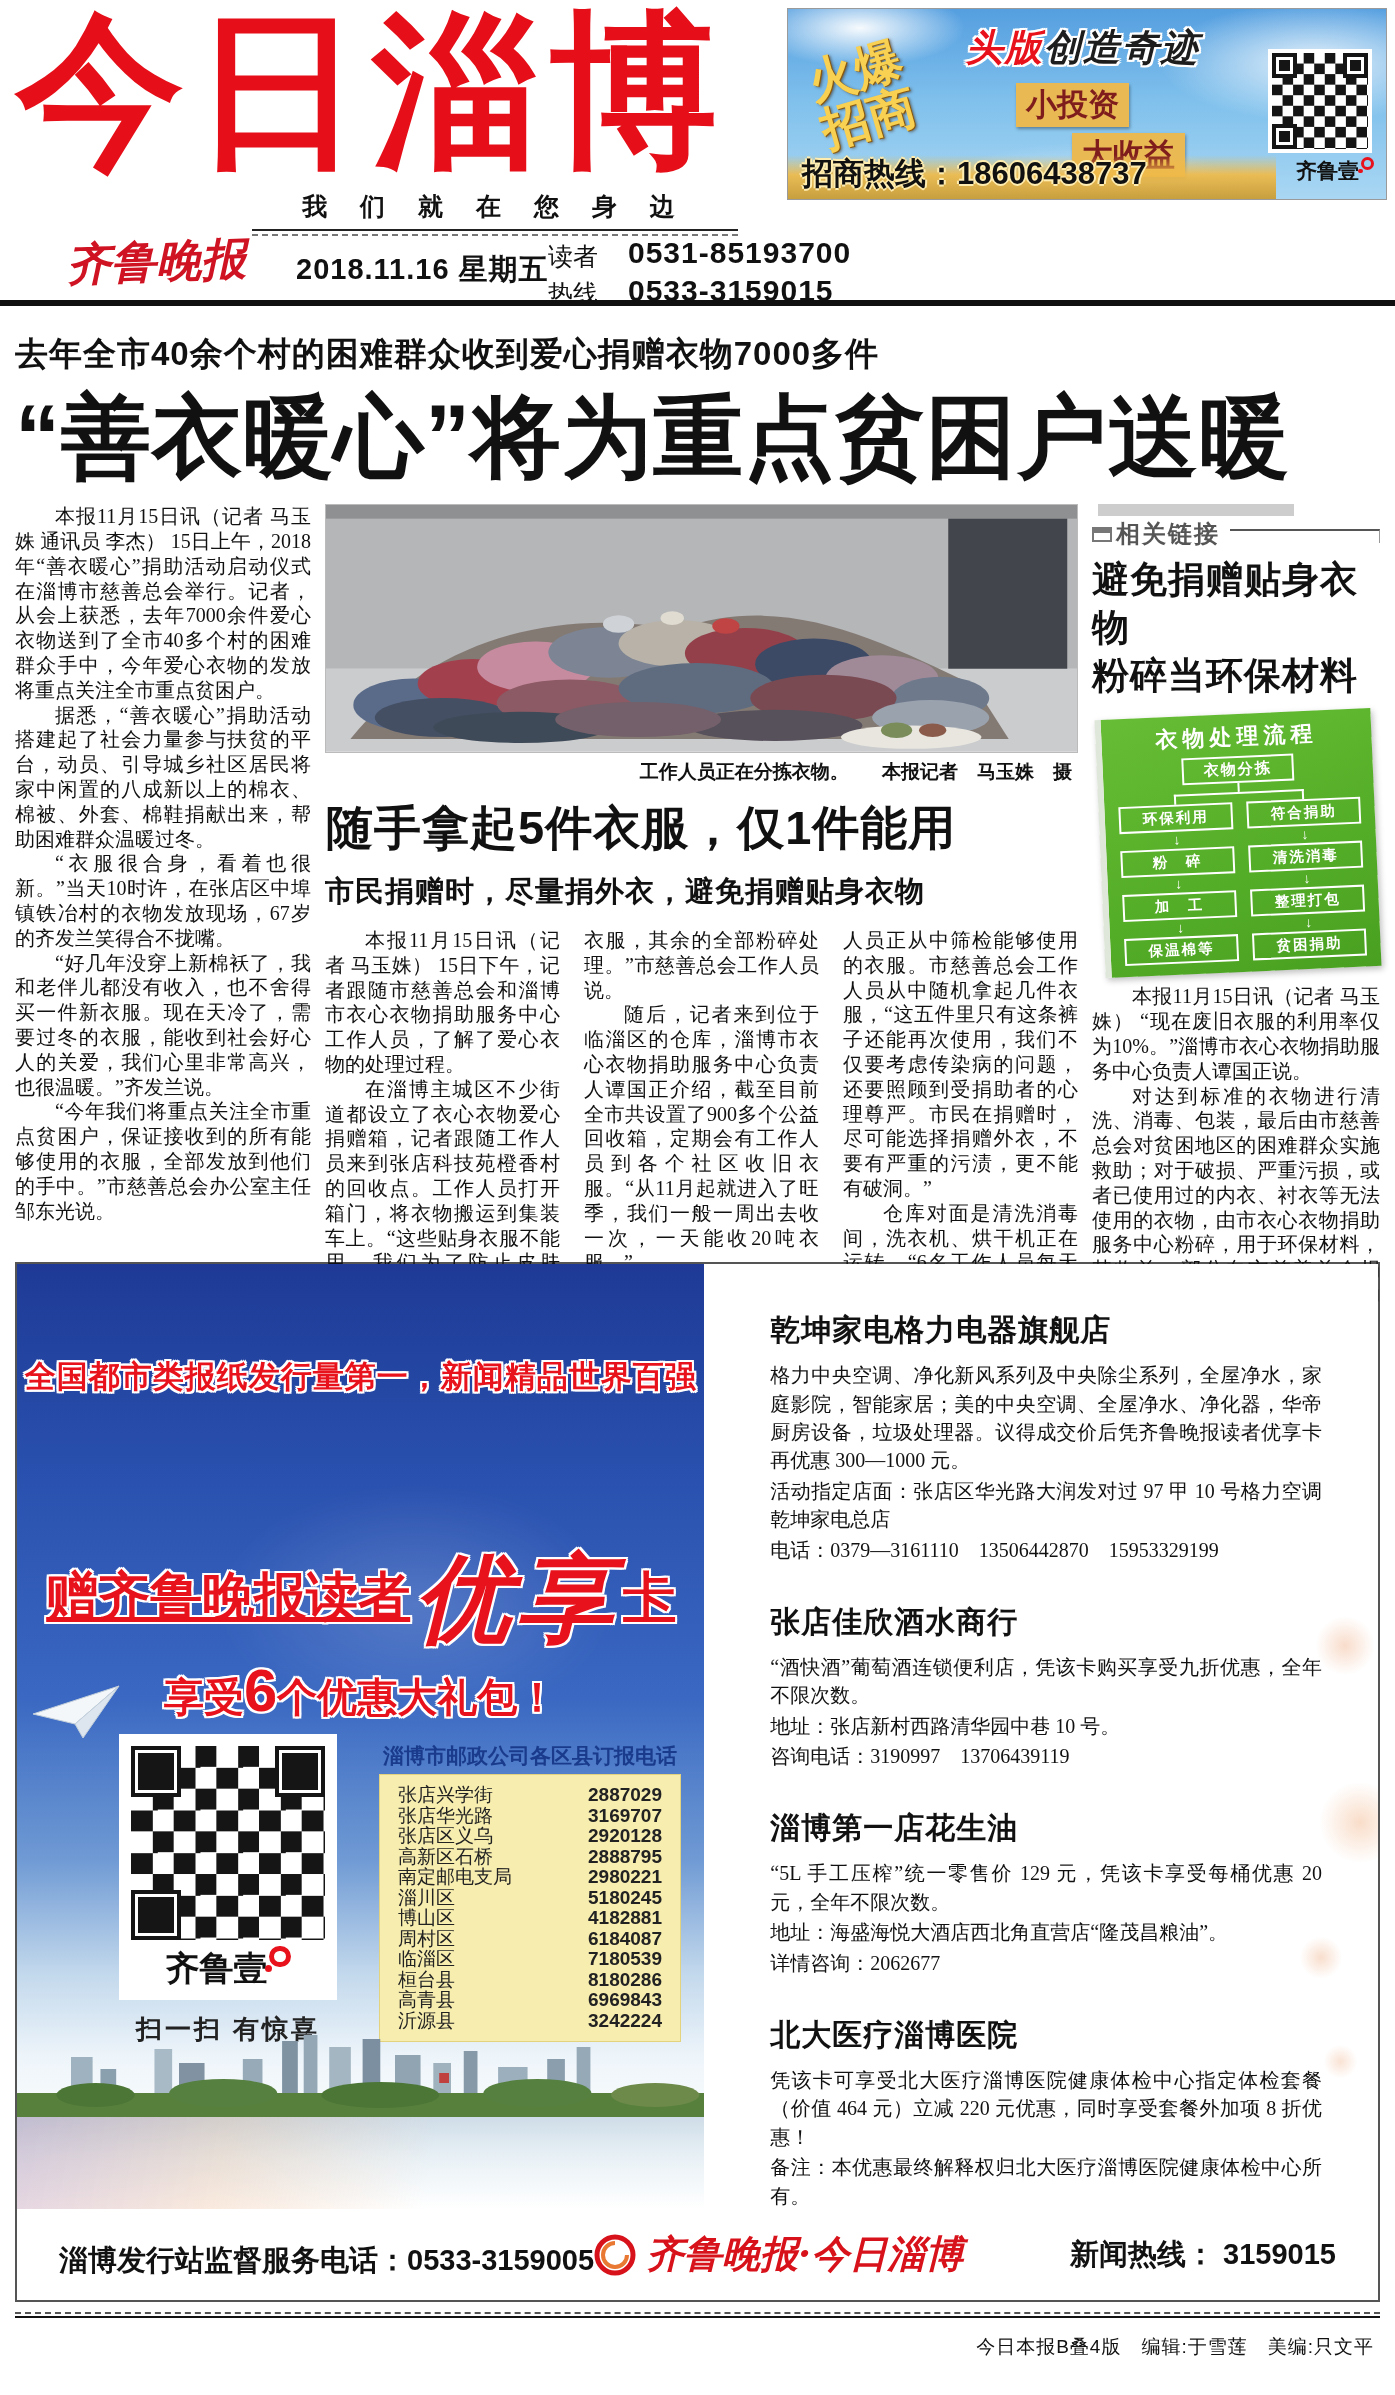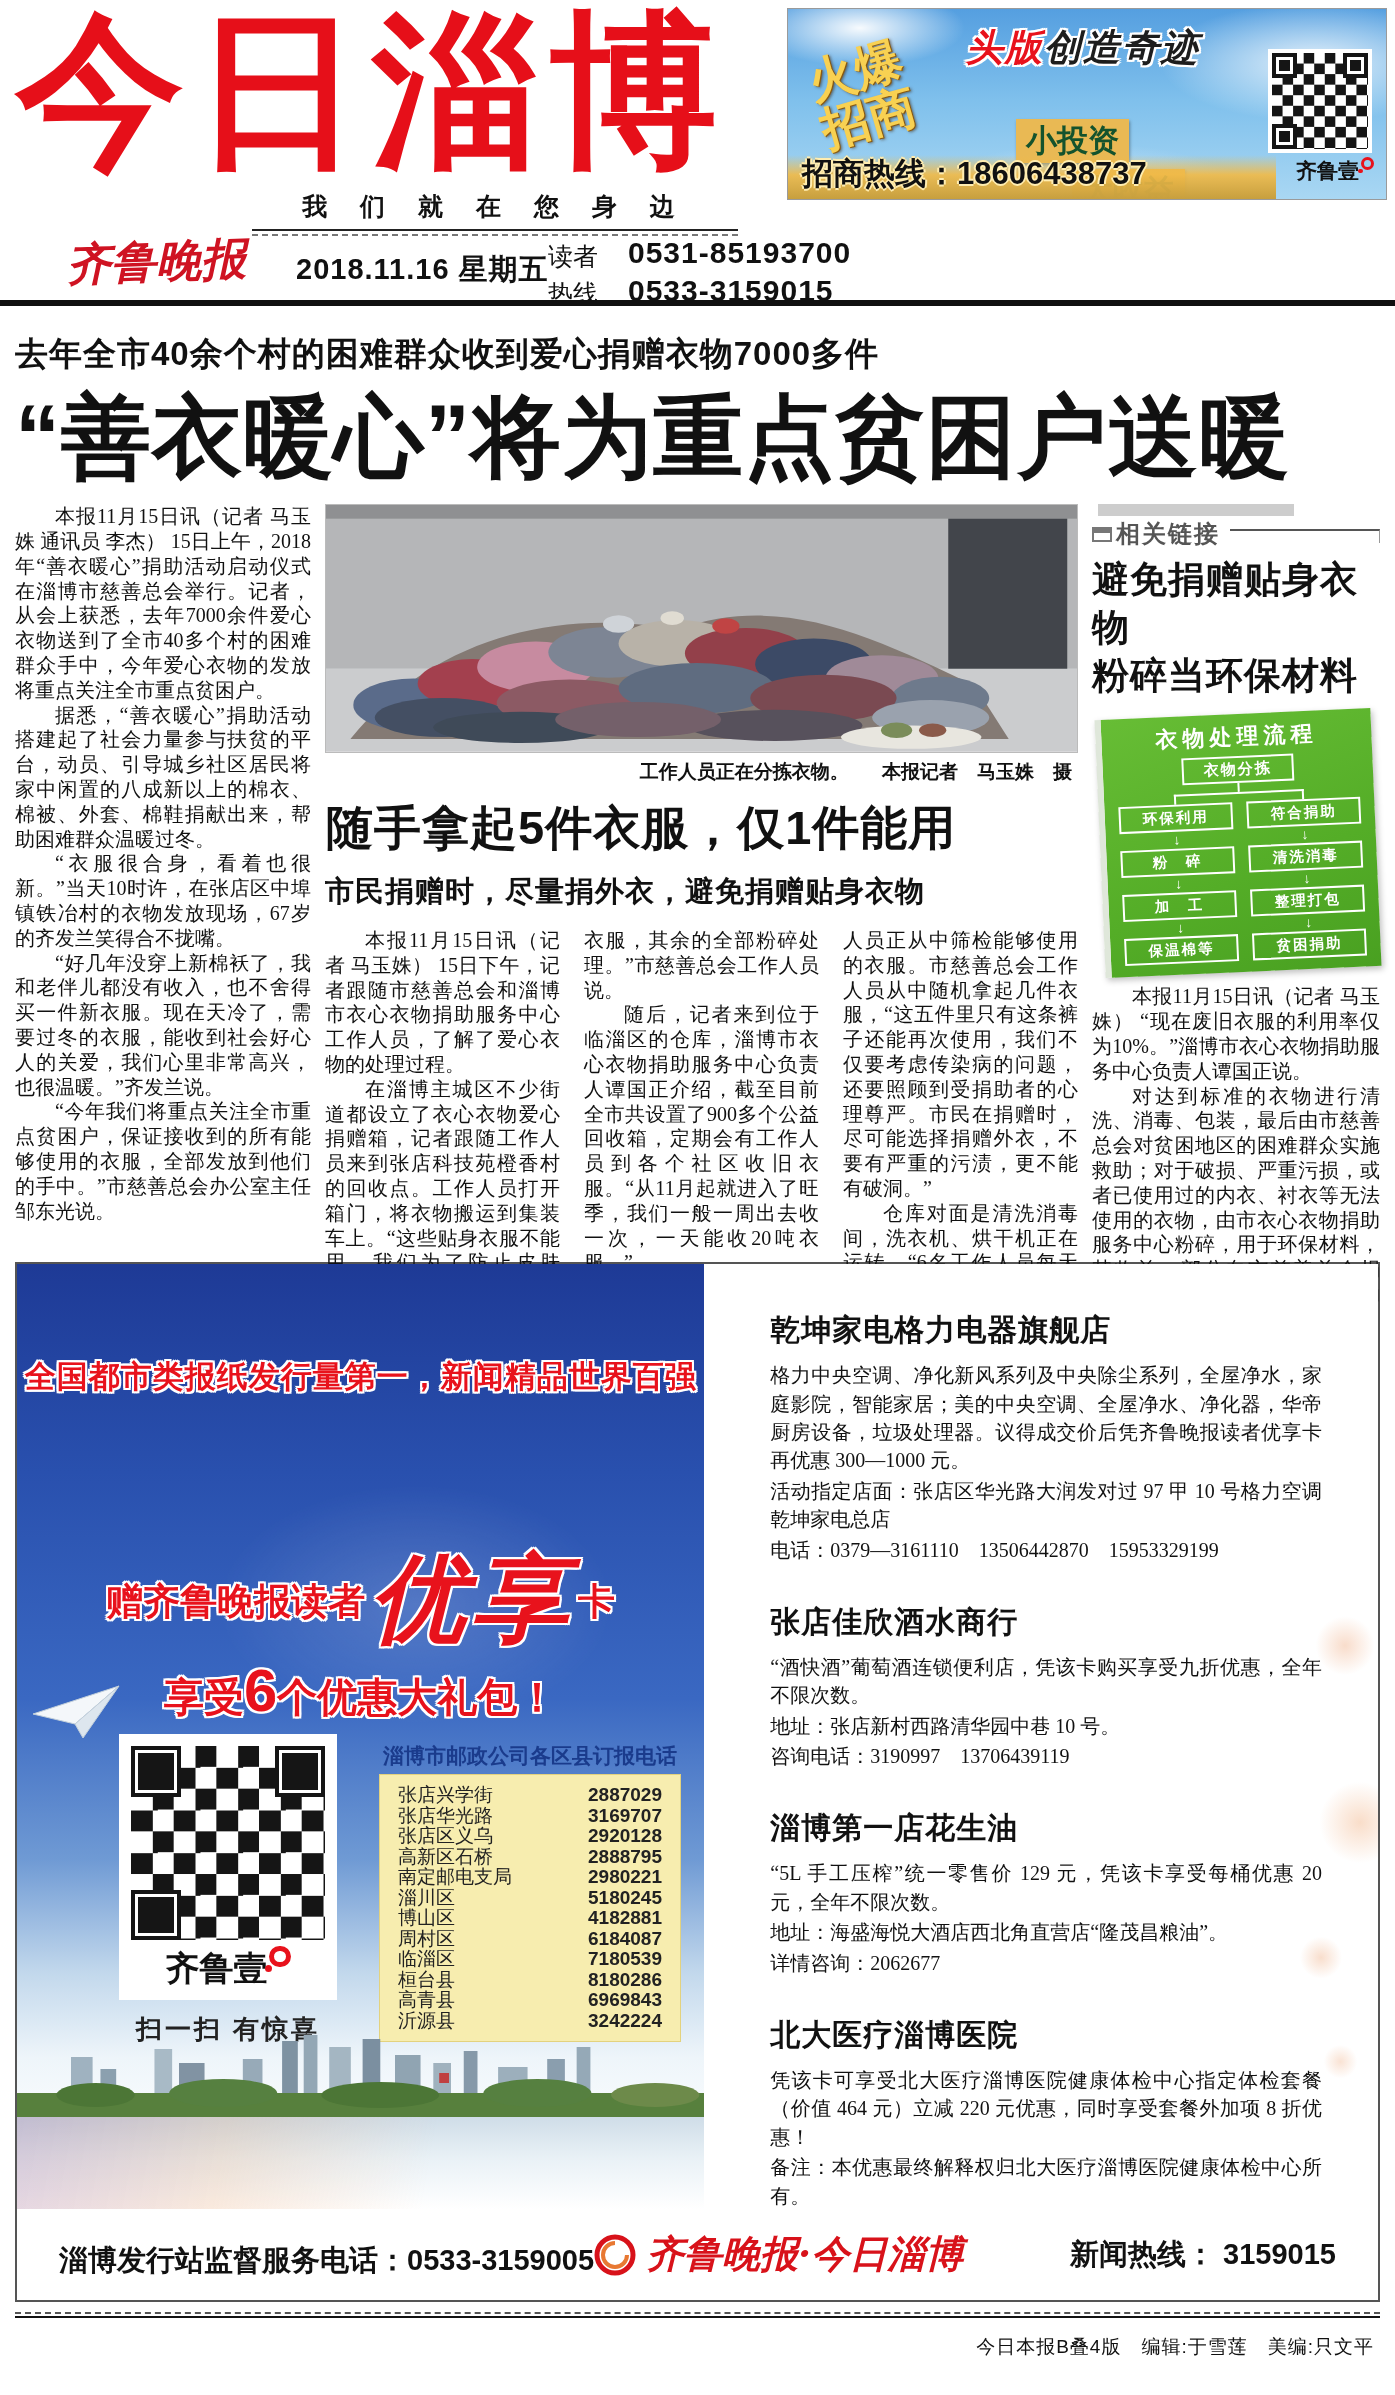--- a/index.html
+++ b/index.html
@@ -48,22 +48,22 @@
   .ad-tagline { position: absolute; top: 14px; left: 178px; font-size: 37px; font-weight: 900; font-style: italic; letter-spacing: 2px; white-space: nowrap;
     text-shadow: -2px 0 #fff, 2px 0 #fff, 0 -2px #fff, 0 2px #fff, -2px -2px #fff, 2px 2px #fff, 2px -2px #fff, -2px 2px #fff; }
   .ad-tagline .red { color: #e8121c; }
   .ad-tagline .black { color: #1d1d1d; }
   .ad-burst {
     position: absolute; left: 26px; top: 36px; width: 2.2em; font-size: 48px; line-height: 1.02;
     font-weight: 900; color: #f8d152; transform: rotate(-16deg);
     text-shadow: 1px 1px 0 #8a5a10, 2px 2px 3px rgba(60,30,0,.55);
   }
   .ad-chip {
-    position: absolute; background: #e9b954; color: #14532d; font-weight: 900; font-size: 31px;
-    padding: 1px 10px; box-shadow: 1px 2px 3px rgba(0,0,0,.35); white-space: nowrap; margin-top: 36px;
+    position: absolute; background: #e9b954; color: #7f1d1d; font-weight: 900; font-size: 31px;
+    padding: 1px 10px; box-shadow: 1px 2px 3px rgba(0,0,0,.35); white-space: nowrap;
   }
   .ad-chip.c1 { left: 228px; top: 74px; }
   .ad-chip.c2 { left: 284px; top: 124px; }
   .ad-hotline {
     position: absolute; left: 14px; bottom: 4px; z-index: 2; font-size: 31px; font-weight: 900; color: #111; white-space: nowrap;
     text-shadow: -2px 0 #ffedb0, 2px 0 #ffedb0, 0 -2px #ffedb0, 0 2px #ffedb0;
   }
   .qr { position: relative; background:
       conic-gradient(#151515 25%, transparent 0 50%, #151515 0 75%, transparent 0) 0 0 / 22% 22%, #fff;
   }
@@ -130,21 +130,21 @@
     background:
       radial-gradient(ellipse 280px 170px at 58% 36%, rgba(255,255,255,.16), transparent 70%),
       linear-gradient(180deg, #1e3a96 0%, #2950ae 22%, #3a68c2 46%, #6f9ad4 63%, #c2d8ec 75%, #eef5fa 84%, #ffffff 94%);
   }
   .outline-white { text-shadow: -2px 0 #fff, 2px 0 #fff, 0 -2px #fff, 0 2px #fff, -2px -2px #fff, 2px 2px #fff, -2px 2px #fff, 2px -2px #fff; }
   .promo-banner { position: absolute; top: 92px; left: 0; right: 0; font-size: 31px; font-weight: 900; color: #e8121c; letter-spacing: 1px; }
   .promo-subscribe { position: absolute; top: 168px; left: 0; right: 0; color: #e8121c; font-weight: 900; white-space: nowrap; }
   .promo-subscribe .t { font-size: 42px; }
   .promo-subscribe .n { font-size: 72px; letter-spacing: -2px; }
   .promo-gift { position: absolute; top: 272px; left: 0; right: 0; color: #e8121c; font-weight: 900; white-space: nowrap; }
-  .promo-gift .t { font-size: 37px; vertical-align: 18px; }
+  .promo-gift .t { font-size: 52px; vertical-align: 18px; text-decoration: underline; }
   .promo-gift .script { font-size: 96px; font-family: "DejaVu Serif", serif; font-style: italic; letter-spacing: 6px; }
   .promo-benefit { position: absolute; top: 392px; left: 0; right: 0; color: #e8121c; font-weight: 900; white-space: nowrap; }
   .promo-benefit .t { font-size: 40px; }
   .promo-benefit .n { font-size: 60px; }
   .plane { position: absolute; left: 14px; top: 420px; }
   .promo-qrbox { position: absolute; left: 102px; top: 470px; width: 218px; background: #fff; padding: 12px 12px 8px; }
   .promo-qrbox .qr { width: 194px; height: 194px; }
   .promo-qrbox .brand-line { font-size: 34px; margin-top: 6px; }
   .scan-hint { position: absolute; left: 102px; top: 748px; width: 218px; font-size: 26px; font-weight: 700; color: #222; letter-spacing: 3px; }
   .phone-block { position: absolute; left: 362px; top: 478px; width: 302px; text-align: left; }

